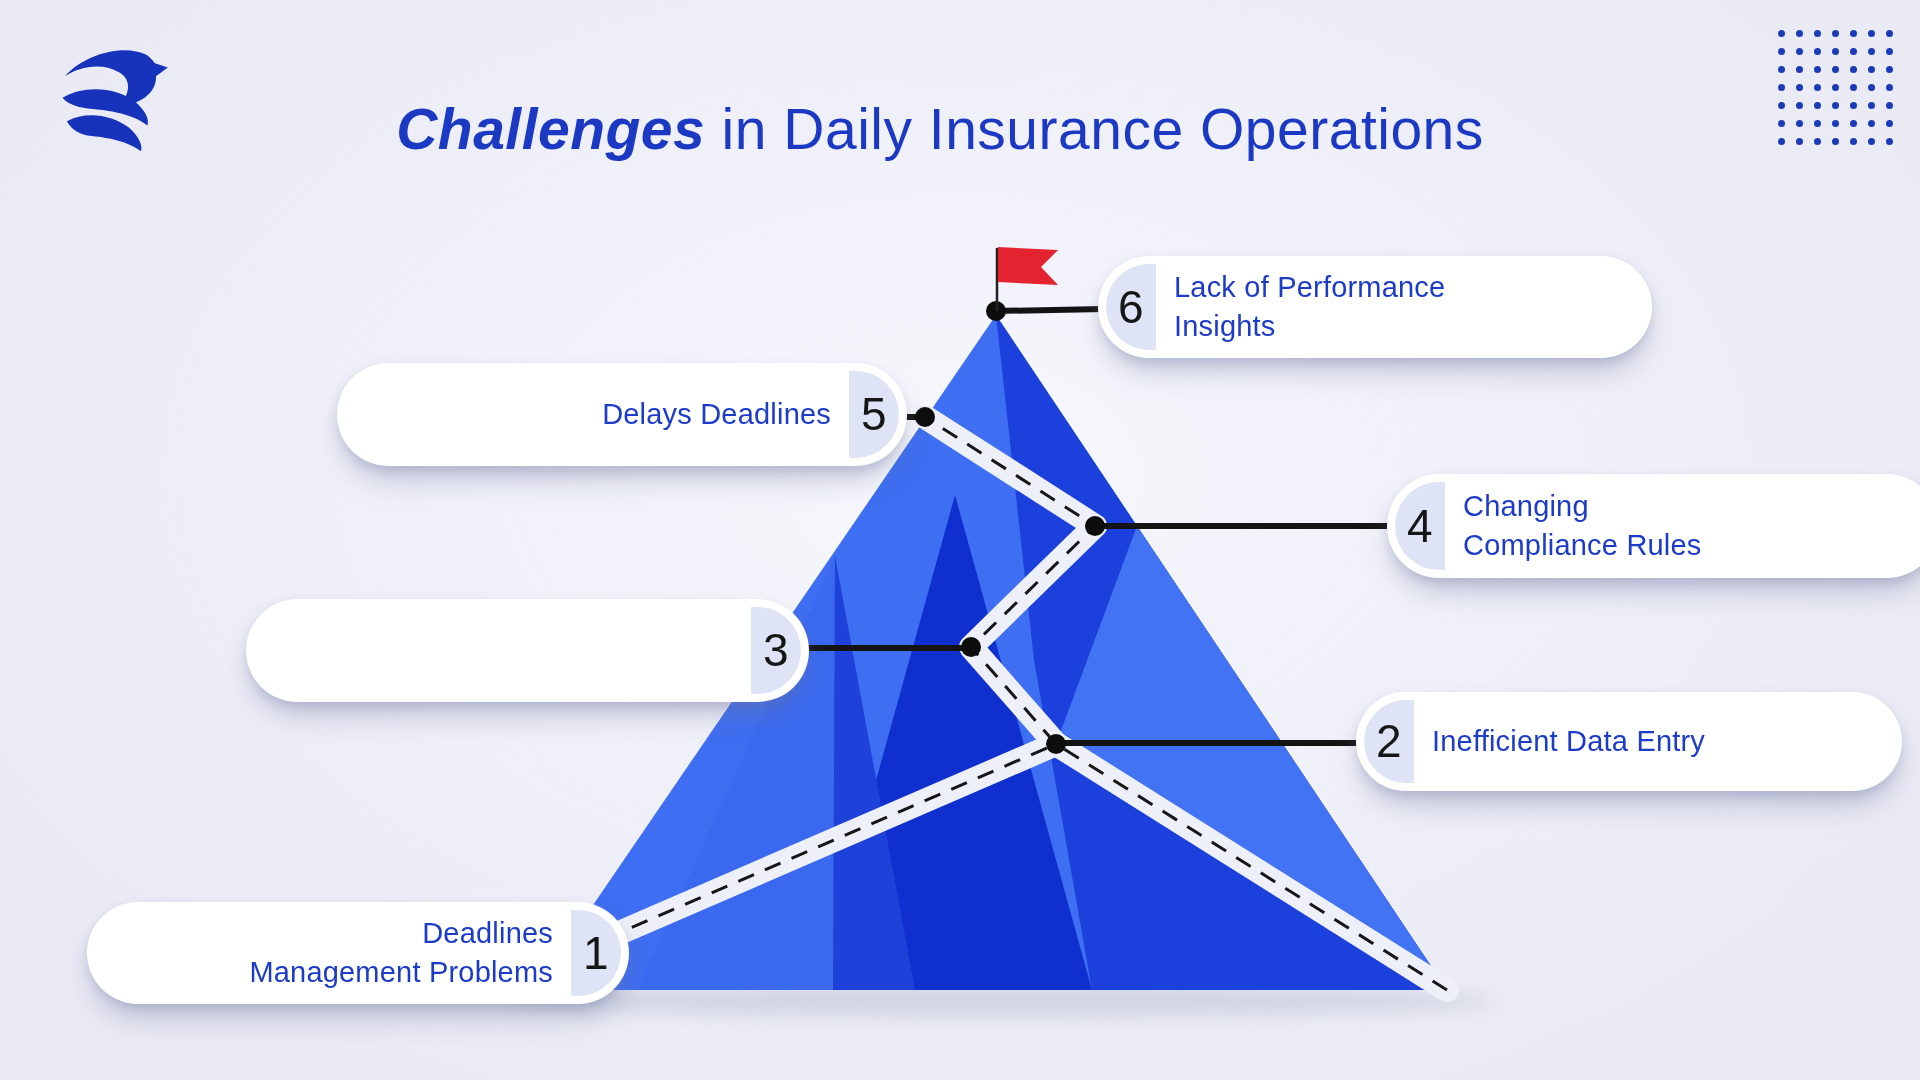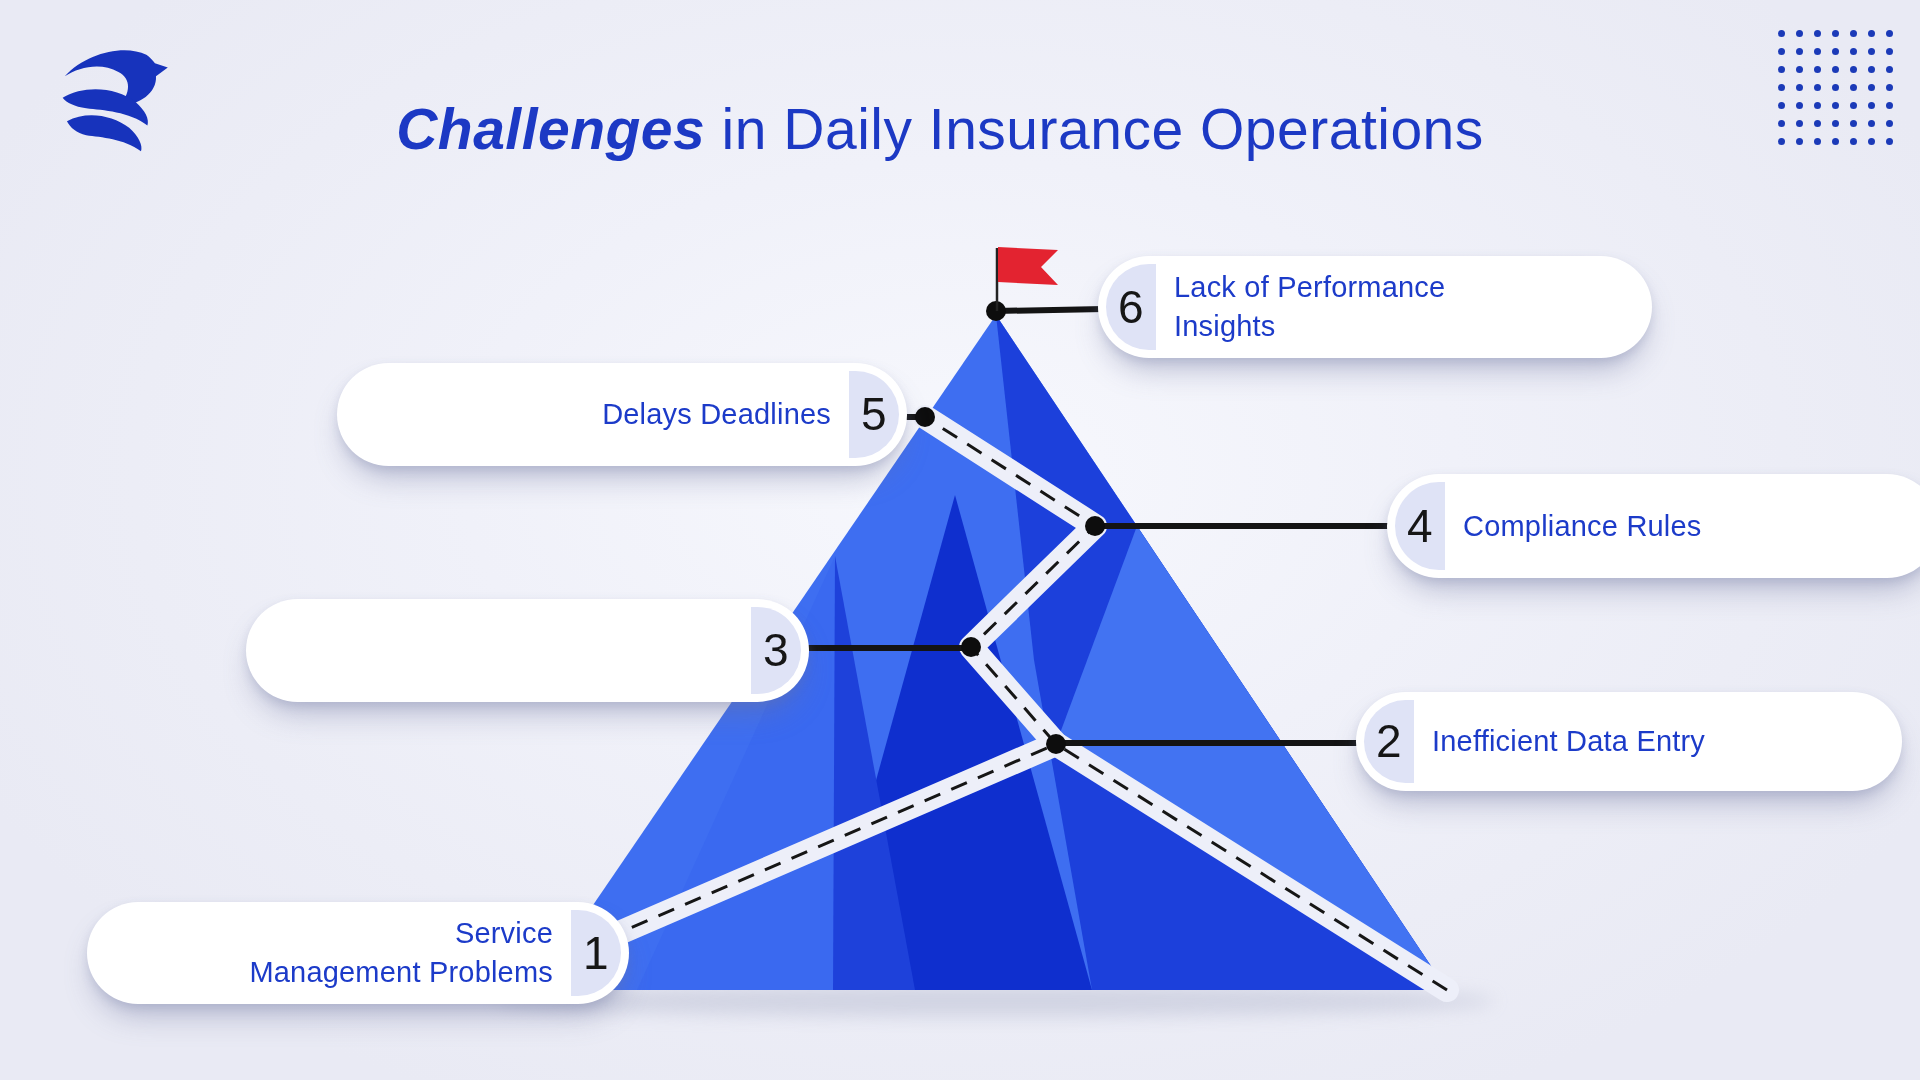--- a/index.html
+++ b/index.html
@@ -165,21 +165,21 @@
     <g>
       <line x1="997" y1="311" x2="997" y2="248" stroke="#222" stroke-width="2.5"></line>
       <polygon points="998,247 1058,250 1041,267 1058,285 998,282" fill="#e32330"></polygon>
     </g>
   </svg>
 
   <div class="pill p1 num-right">
     <div class="cap">
         <span>1</span>
       </div>
-    <span>Service</span>
+    <span>Deadlines</span>
     <span>Management Problems</span>
   </div>
 
   <div class="pill p2 num-left">
     <div class="cap">
         <span>2</span>
       </div>
     <span>Inefficient Data Entry</span>
 
   </div>
@@ -187,20 +187,21 @@
   <div class="pill p3 num-right">
     <div class="cap">
         <span>3</span>
       </div>
   </div>
 
   <div class="pill p4 num-left">
     <div class="cap">
         <span>4</span>
       </div>
+    <span>Changing</span>
     <span>Compliance Rules</span>
   </div>
 
   <div class="pill p5 num-right">
     <div class="cap">
         <span>5</span>
       </div>
     <span>Delays Deadlines</span>
   </div>
 

